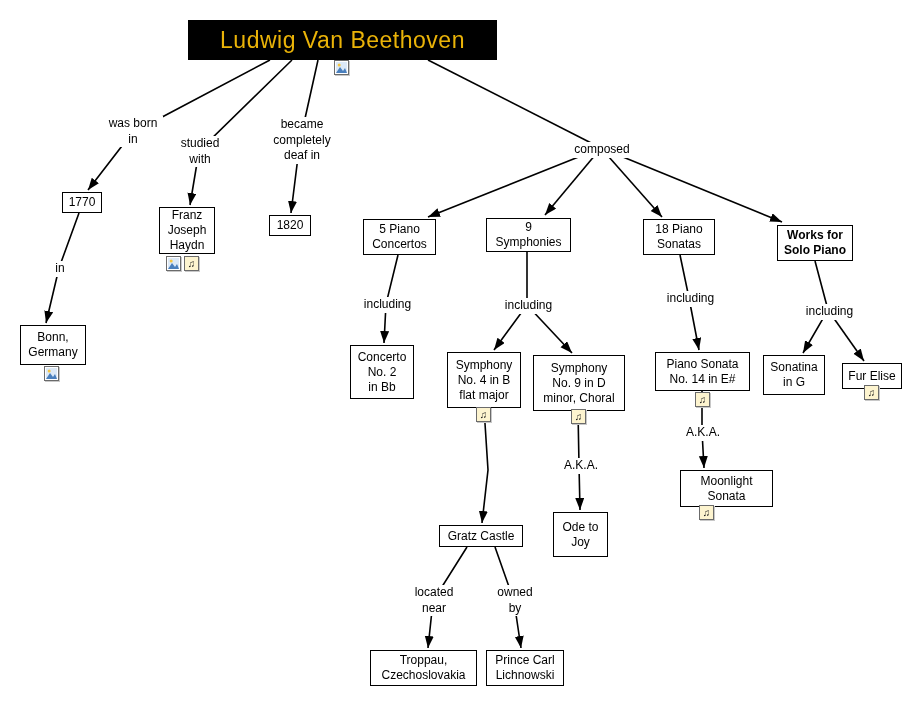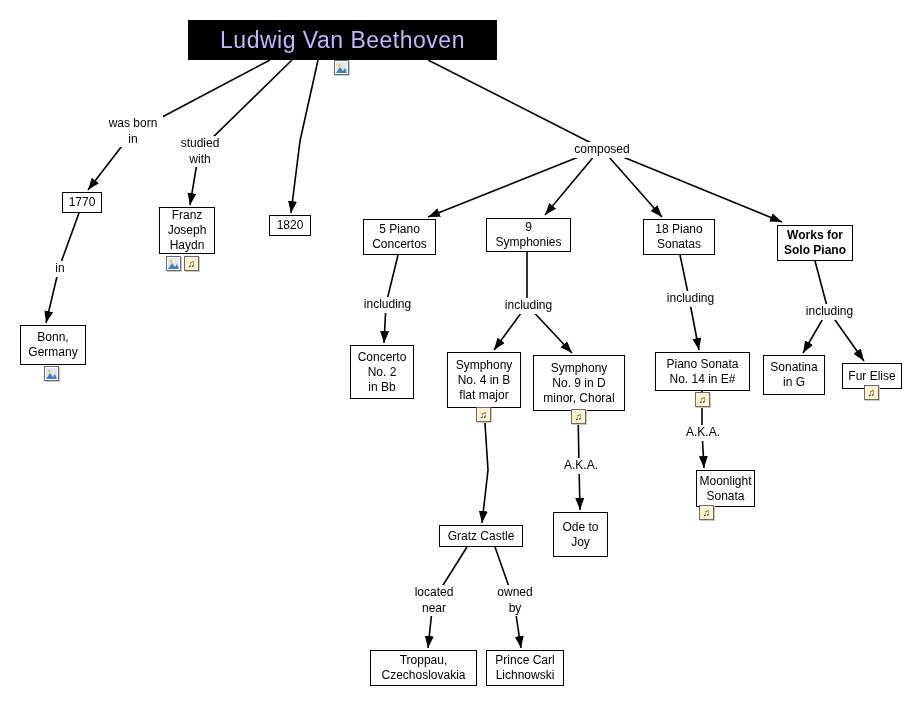--- a/index.html
+++ b/index.html
@@ -28,21 +28,21 @@
     justify-content: center;
     text-align: center;
     font-size: 12px;
     line-height: 1.25;
     color: #000000;
     white-space: pre-line;
     padding: 1px 2px;
   }
   .node.title-node {
     background: #000000;
-    color: #c4b5fd;
+    color: #eab308;
     font-size: 23px;
     letter-spacing: 0.5px;
     border: 1px solid #000000;
   }
   .edge-label {
     position: absolute;
     z-index: 1;
     background: #ffffff;
     text-align: center;
     font-size: 12px;
@@ -136,28 +136,31 @@
   <div class="node" style="left:763px; top:355px; width:62px; height:40px;">Sonatina
 in G</div>
   <div class="node" style="left:842px; top:363px; width:60px; height:26px;">Fur Elise</div>
   <div class="node" style="left:439px; top:525px; width:84px; height:22px;">Gratz Castle</div>
   <div class="node" style="left:553px; top:512px; width:55px; height:45px;">Ode to
 Joy</div>
   <div class="node" style="left:370px; top:650px; width:107px; height:36px;">Troppau,
 Czechoslovakia</div>
   <div class="node" style="left:486px; top:650px; width:78px; height:36px;">Prince Carl
 Lichnowski</div>
-  <div class="node" style="left:696px; top:470px; width:59px; height:37px;">Moonlight
+  <div class="node" style="left:680px; top:470px; width:93px; height:37px;">Moonlight
 Sonata</div>
 
   <div class="edge-label" style="left:103px; top:116px; width:58px;">was born
 in</div>
   <div class="edge-label" style="left:49px; top:261px; width:20px;">in</div>
   <div class="edge-label" style="left:175px; top:136px; width:48px;">studied
 with</div>
+  <div class="edge-label" style="left:268px; top:117px; width:66px;">became
+completely
+deaf in</div>
   <div class="edge-label" style="left:566px; top:142px; width:70px;">composed</div>
   <div class="edge-label" style="left:360px; top:297px; width:53px;">including</div>
   <div class="edge-label" style="left:501px; top:298px; width:53px;">including</div>
   <div class="edge-label" style="left:663px; top:291px; width:53px;">including</div>
   <div class="edge-label" style="left:802px; top:304px; width:53px;">including</div>
   <div class="edge-label" style="left:559px; top:458px; width:42px;">A.K.A.</div>
   <div class="edge-label" style="left:681px; top:425px; width:42px;">A.K.A.</div>
   <div class="edge-label" style="left:409px; top:585px; width:48px;">located
 near</div>
   <div class="edge-label" style="left:491px; top:585px; width:46px;">owned

